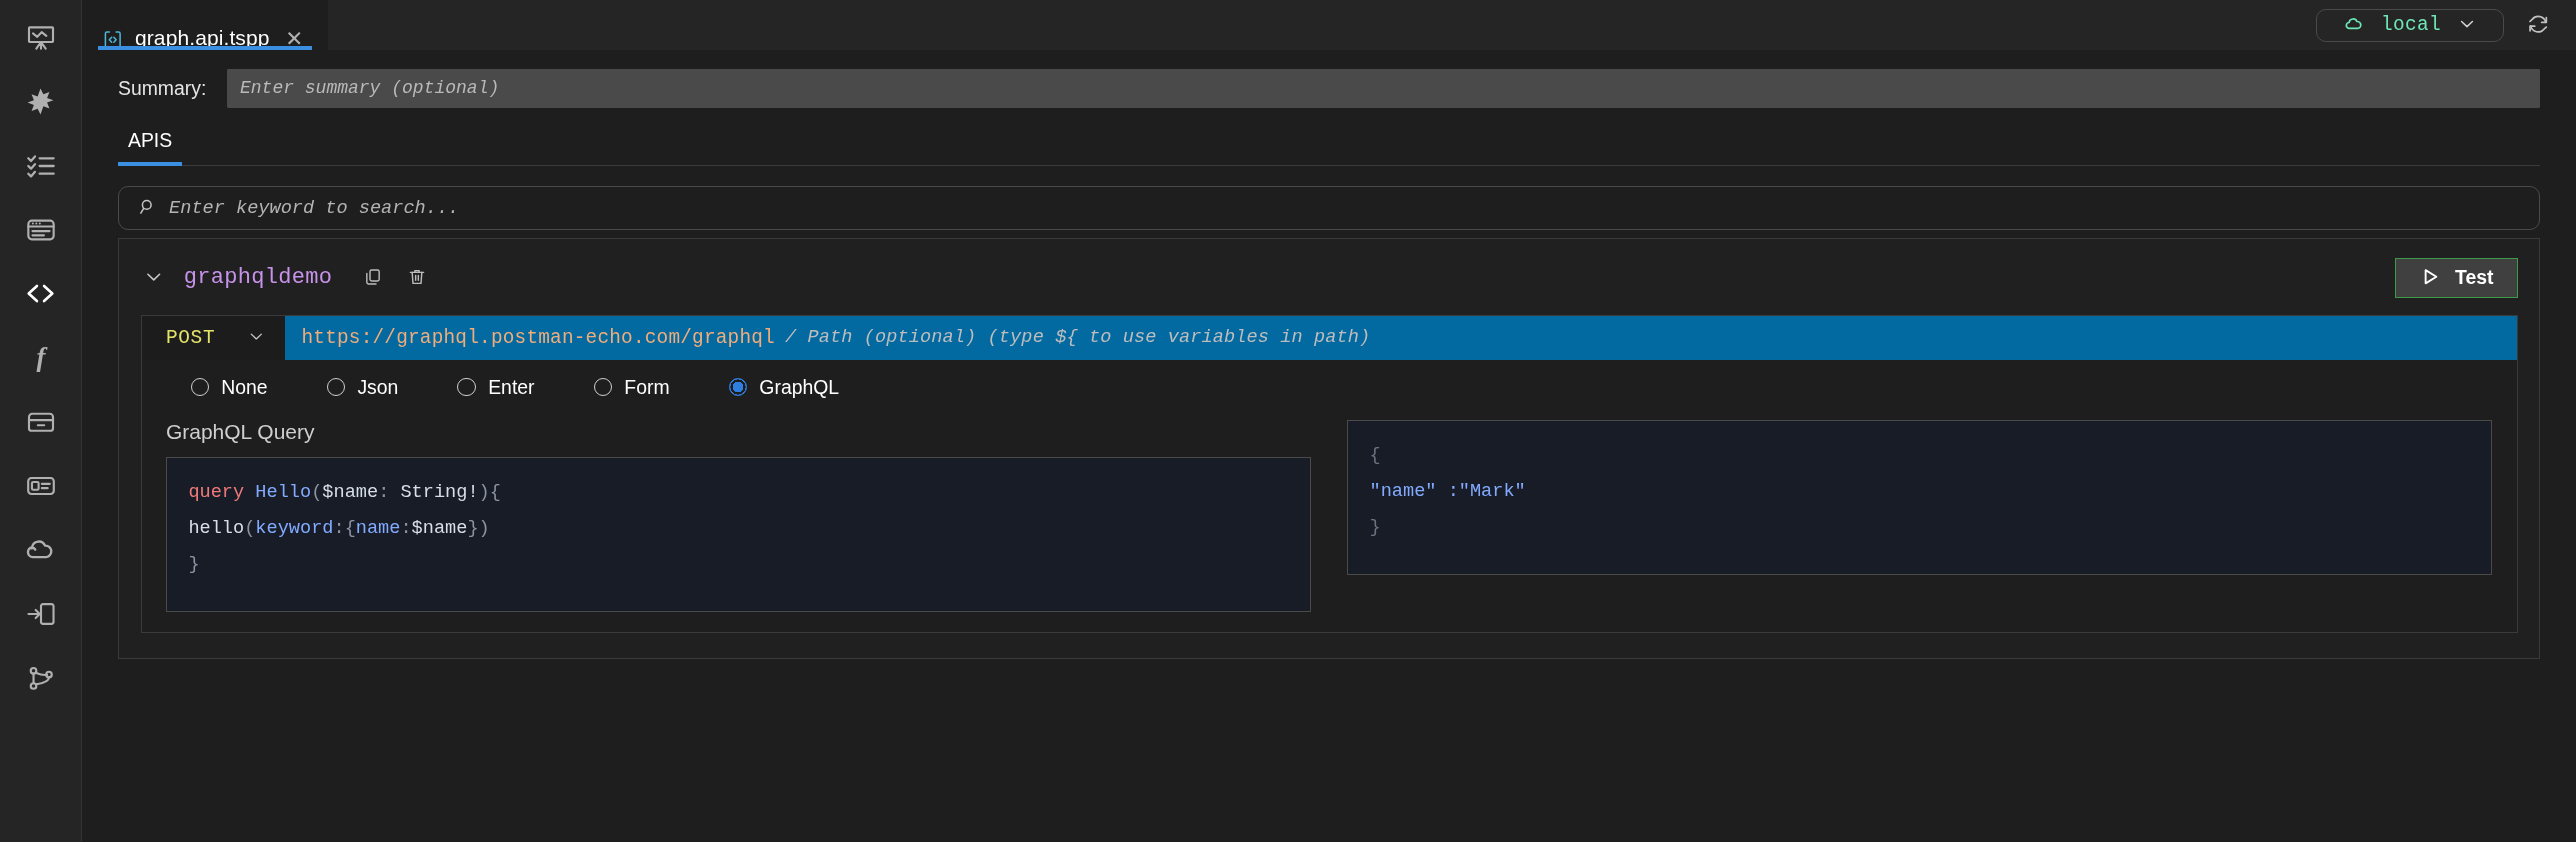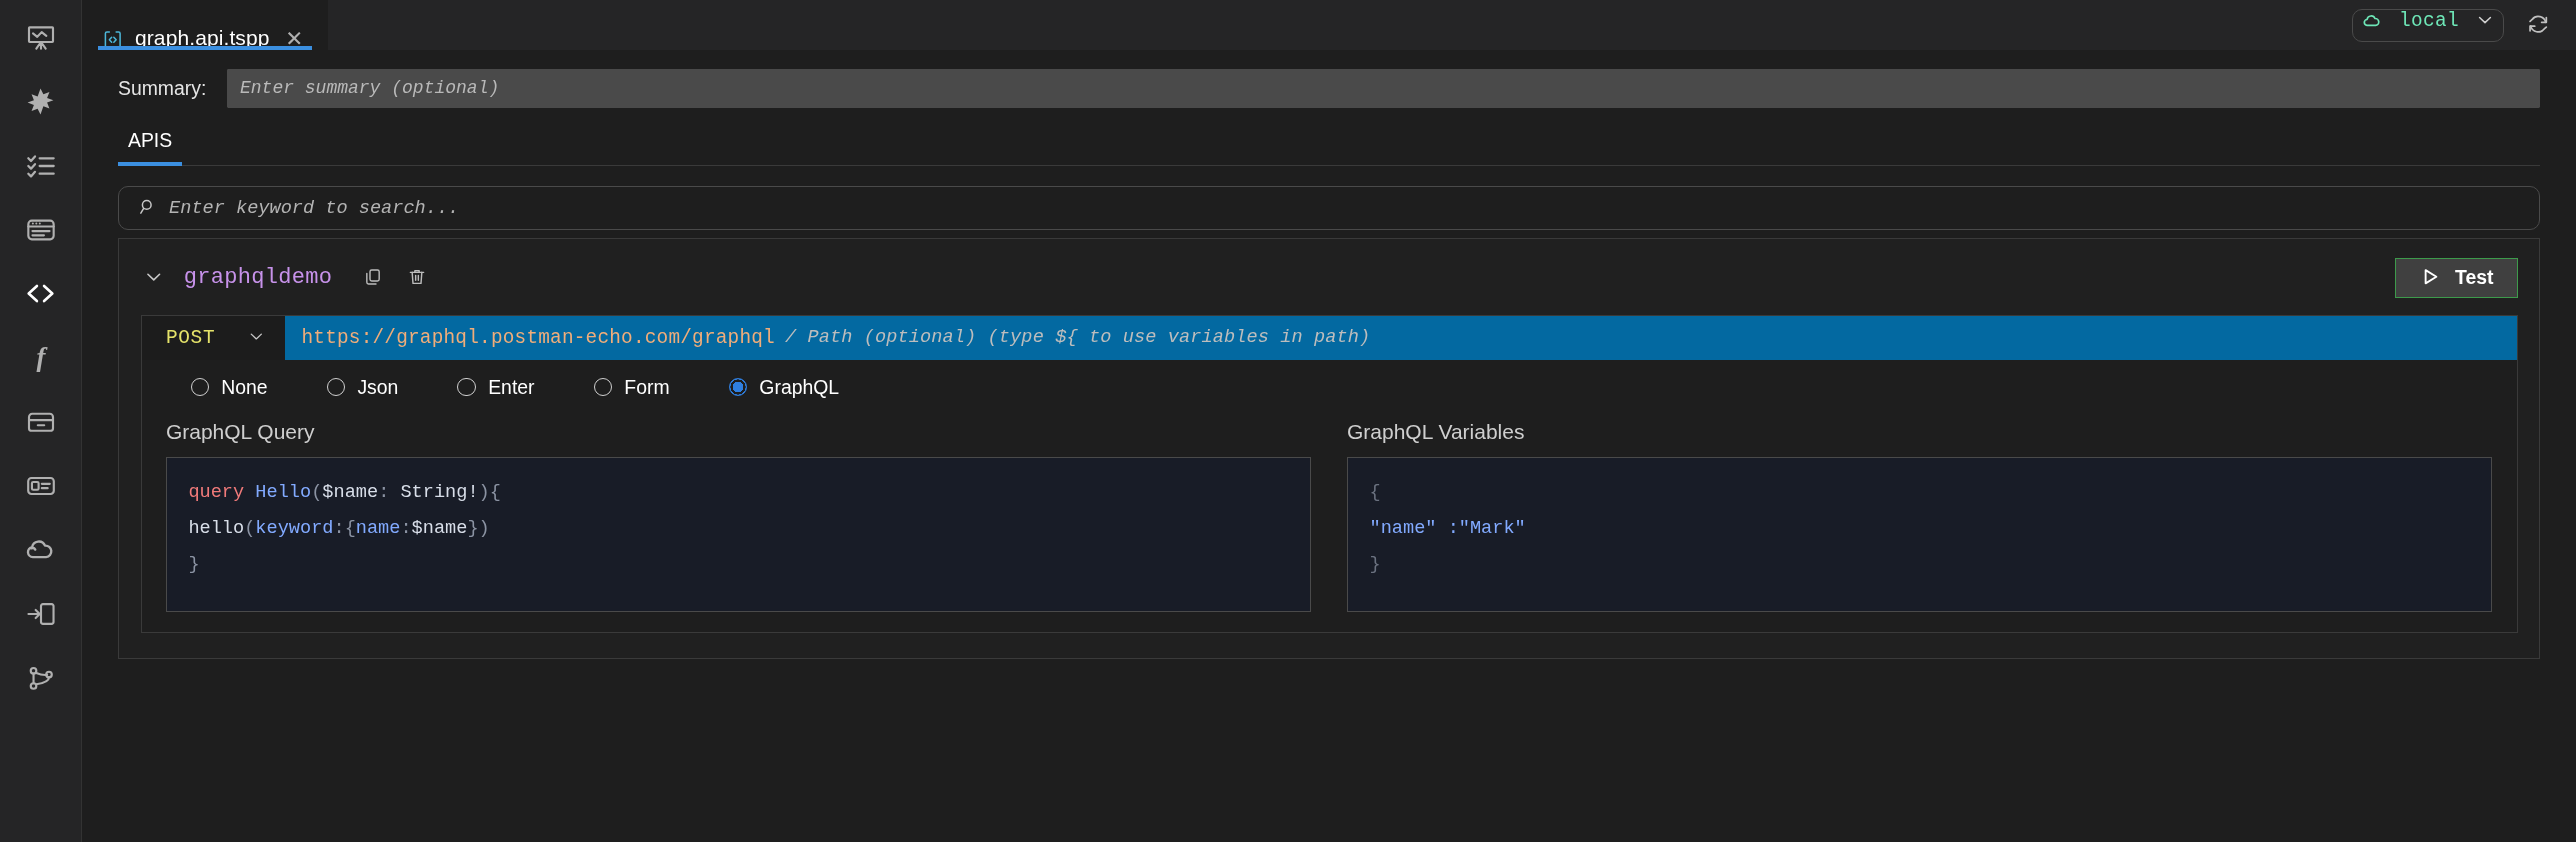--- a/index.html
+++ b/index.html
@@ -85,25 +85,26 @@
     left: 16px;
     right: 16px;
     bottom: 0;
     height: 3.6px;
     background: #3b8fe0;
   }
   .tabstrip-spacer { flex: 1; }
 
   .env-pill {
     display: flex;
+    align-items: center;
     gap: 16px;
     border: 0.7px solid #4a4a4a;
     border-radius: 10px;
     height: 33px;
-    padding: 0 8px;
+    padding: 0 26px;
     margin: auto 0;
     cursor: pointer;
   }
   .env-name {
     font-family: "Liberation Mono", monospace;
     font-size: 19.4px;
     color: #6ee7b7;
     letter-spacing: 0.4px;
   }
   .tabstrip-right {
@@ -629,21 +630,20 @@
         <div class="editor-col">
           <div class="editor-title">GraphQL Query</div>
           <div class="code-box">
             <div class="code-line"><span class="tok-key">query</span><span class="tok-plain"> </span><span class="tok-fn">Hello</span><span class="tok-punc">(</span><span class="tok-plain">$name</span><span class="tok-punc">:</span><span class="tok-plain"> String!</span><span class="tok-punc">)</span><span class="tok-punc">{</span></div>
             <div class="code-line"><span class="tok-plain">hello</span><span class="tok-punc">(</span><span class="tok-arg">keyword</span><span class="tok-punc">:{</span><span class="tok-arg">name</span><span class="tok-punc">:</span><span class="tok-plain">$name</span><span class="tok-punc">})</span></div>
             <div class="code-line"><span class="tok-punc">}</span></div>
           </div>
         </div>
 
         <div class="editor-col">
-          <div class="editor-title">GraphQL Variables</div>
           <div class="code-box">
             <div class="code-line"><span class="tok-dim">{</span></div>
             <div class="code-line"><span class="tok-str">"name"</span><span class="tok-plain"> </span><span class="tok-str">:"Mark"</span></div>
             <div class="code-line"><span class="tok-dim">}</span></div>
           </div>
         </div>
 
       </div>
     </div>
   </div>

